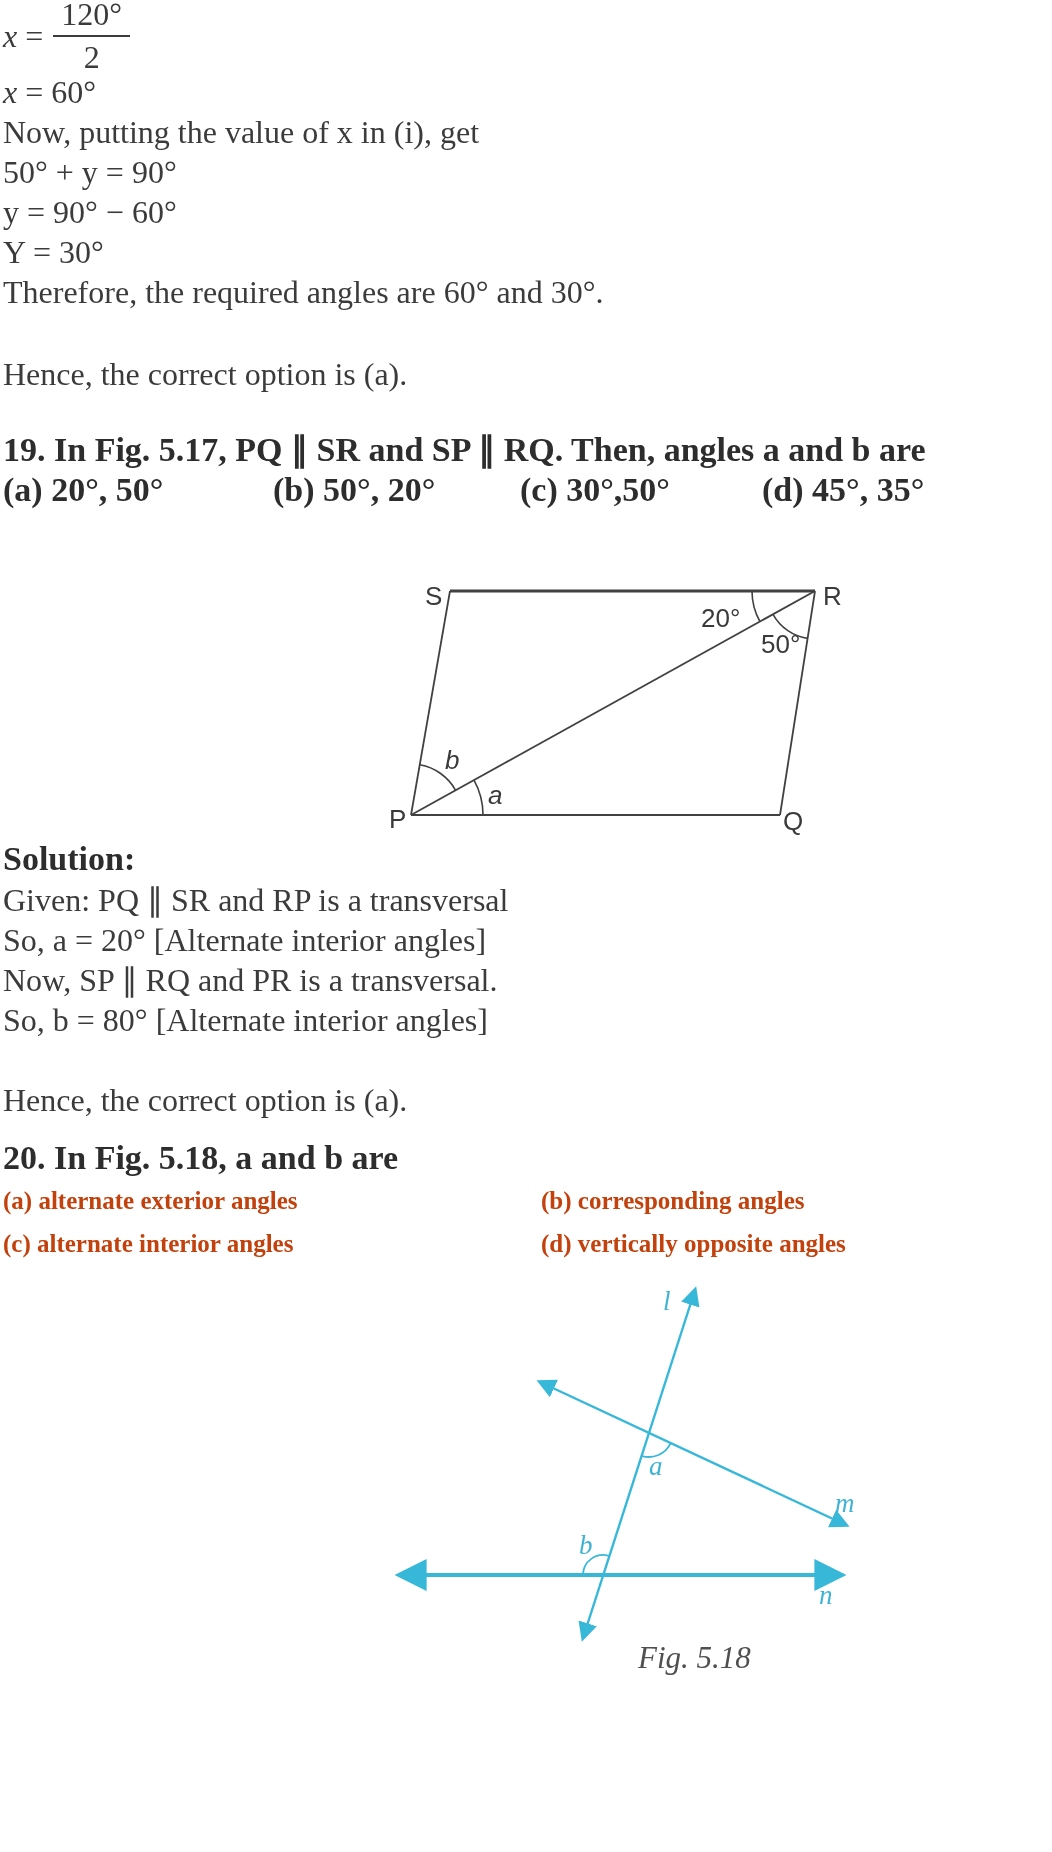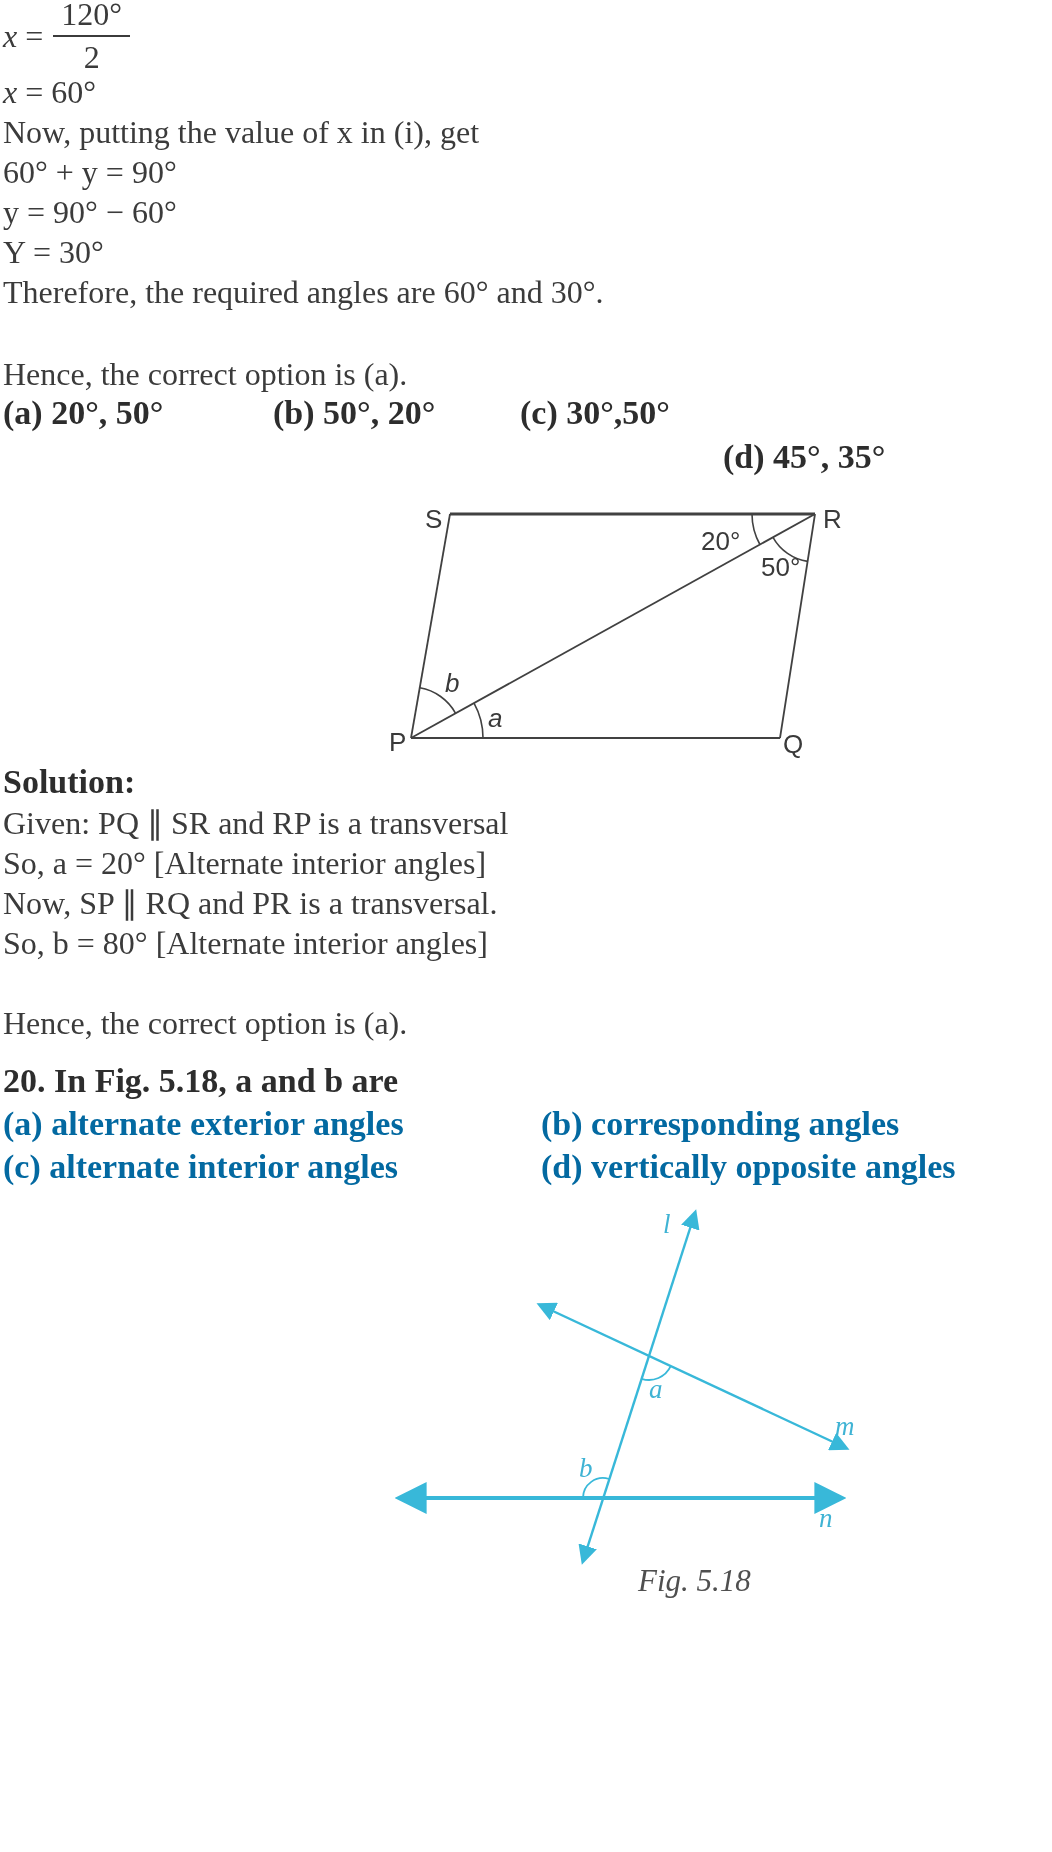--- a/index.html
+++ b/index.html
@@ -28,23 +28,23 @@
   .mt22 { margin-top:16px; }
   .mt5  { margin-top:5px; }
 
   .boldline { font-weight:bold; font-size:34px; line-height:43px; color:#2d2d2d; white-space:pre; }
 
   .optrow19 { position:relative; height:43px; font-weight:bold; font-size:34px; color:#2d2d2d; }
   .optrow19 span { position:absolute; top:0; white-space:pre; }
   .opt-a { left:0; }
   .opt-b { left:270px; }
   .opt-c { left:517px; }
-  .opt-d { left:720px;margin-top:44px; }
+  .opt-d { left:759px; }
 
-  .optgrid20 { display:grid; grid-template-columns:538px 1fr; font-weight:bold; font-size:34px; line-height:43px; color:#0369a1; }
+  .optgrid20 { display:grid; grid-template-columns:538px 1fr; font-weight:bold; font-size:25px; line-height:43px; color:#c2410c; }
 
   
   .fig517 { display:block; margin-left:330px; }
   .fig517 .edge { stroke:#414141; fill:none; }
   .fig517 .arc  { stroke:#414141; fill:none; stroke-width:1.6; }
   .fig517 text  { font-family:"Liberation Sans", sans-serif; font-size:26px; fill:#3a3a3a; }
   .fig517 .ang  { font-style:italic; }
 
   
   .fig518 { display:block; margin-left:380px; }
@@ -62,26 +62,27 @@
     <div class="frac-row">
       <span class="mvar">x</span>
       <span class="meq">=</span>
       <span class="frac">
         <span class="num">120°</span>
         <span class="den">2</span>
       </span>
     </div>
     <div class="bodyline"><span class="mvar">x</span><span> = 60°</span></div>
     <div class="bodyline">Now, putting the value of x in (i), get</div>
-    <div class="bodyline">60° + y = 90°</div>
+    <div class="bodyline">50° + y = 90°</div>
     <div class="bodyline">y = 90° − 60°</div>
     <div class="bodyline">Y = 30°</div>
     <div class="bodyline">Therefore, the required angles are 60° and 30°.</div>
     <div class="bodyline mt42">Hence, the correct option is (a).</div>
 
+    <div class="boldline mt34">19. In Fig. 5.17, PQ ∥ SR and SP ∥ RQ. Then, angles a and b are</div>
     <div class="optrow19">
       <span class="opt-a">(a) 20°, 50°</span>
       <span class="opt-b">(b) 50°, 20°</span>
       <span class="opt-c">(c) 30°,50°</span>
       <span class="opt-d">(d) 45°, 35°</span>
     </div>
 
     <svg class="fig517 mt33" width="570" height="290" viewBox="0 0 570 290">
       <path class="edge" d="M117,44 L482,44" stroke-width="3.2"></path>
       <path class="edge" d="M482,44 L447,268" stroke-width="1.8"></path>

